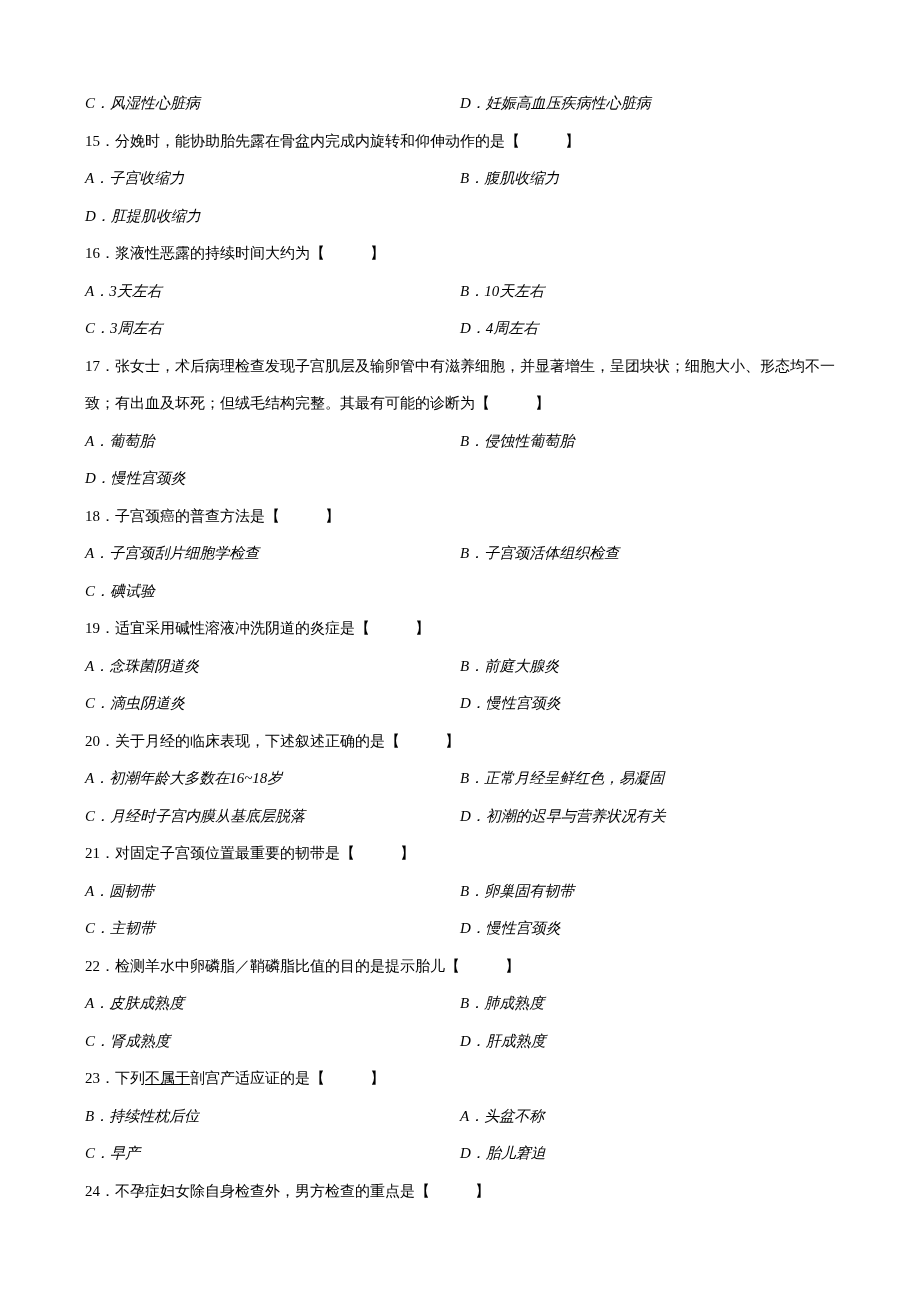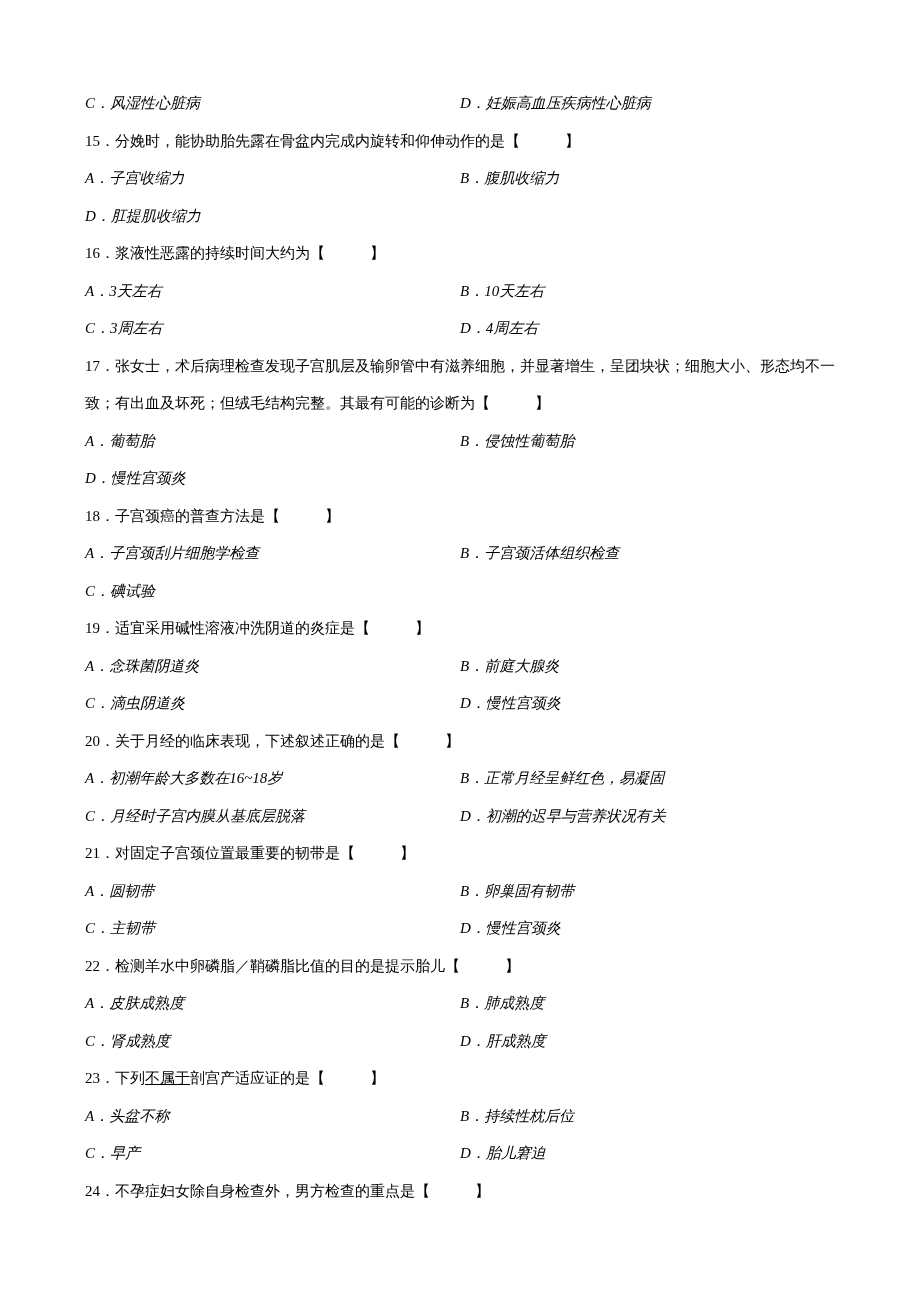--- a/index.html
+++ b/index.html
@@ -108,21 +108,21 @@
   <div class="col">A．皮肤成熟度</div>
   <div class="col">B．肺成熟度</div>
 </div>
 <div class="row">
   <div class="col">C．肾成熟度</div>
   <div class="col">D．肝成熟度</div>
 </div>
 
 <div class="question"><span>23．下列</span><span class="underline">不属于</span><span>剖宫产适应证的是【　　　】</span></div>
 <div class="row">
+  <div class="col">B．持续性枕后位</div>
   <div class="col">A．头盆不称</div>
-  <div class="col">B．持续性枕后位</div>
 </div>
 <div class="row">
   <div class="col">C．早产</div>
   <div class="col">D．胎儿窘迫</div>
 </div>
 
 <div class="question">24．不孕症妇女除自身检查外，男方检查的重点是【　　　】</div>
 
 </body></html>

